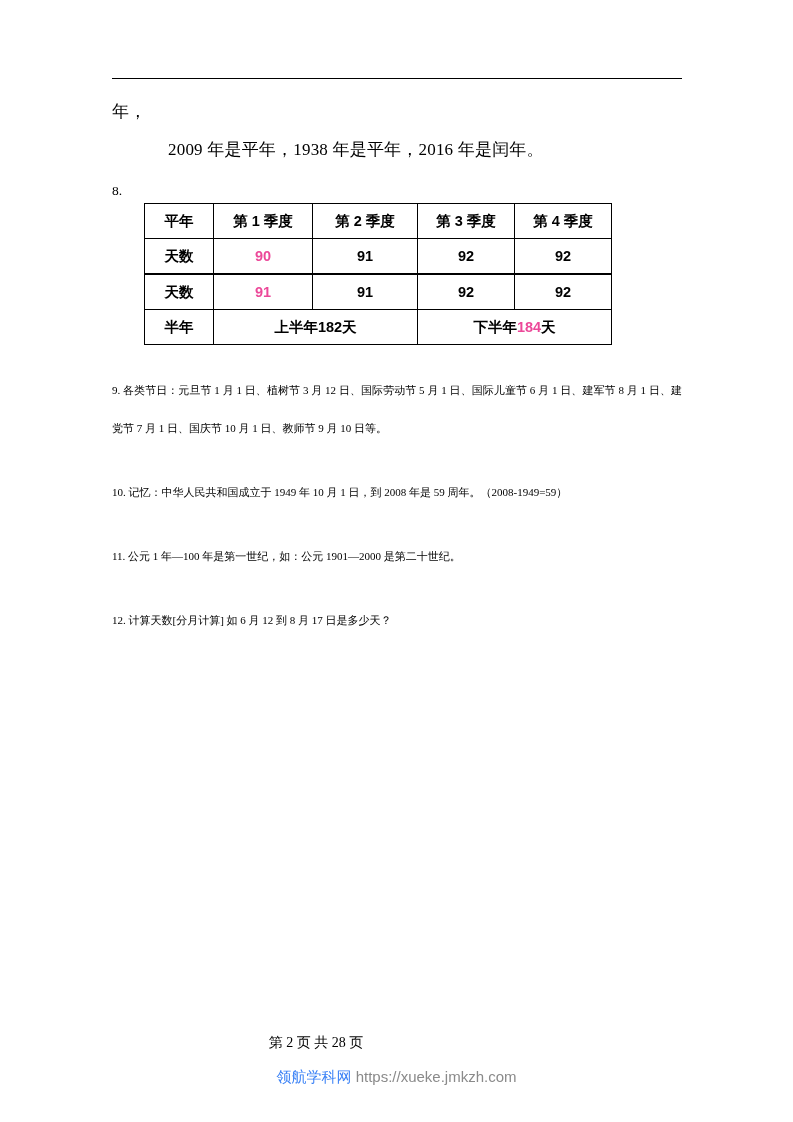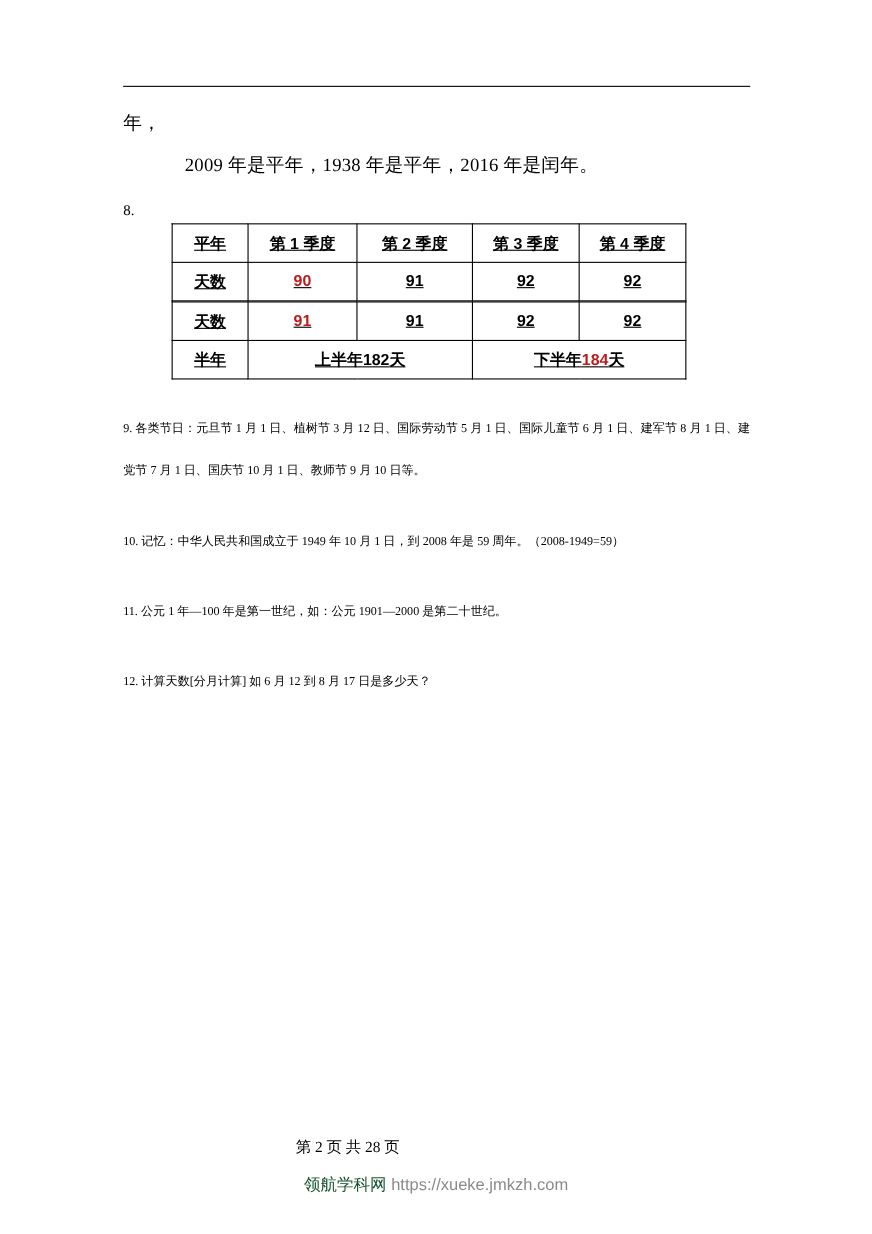--- a/index.html
+++ b/index.html
@@ -43,23 +43,22 @@
     text-indent: 56px;
   }
   .small-num {
     font-size: 13.5px;
     line-height: 20px;
     margin-top: 12px;
     margin-bottom: 2px;
   }
   
   .tbl-wrap {
-    margin-left: 44px;
+    margin-left: 32px;
     margin-top: 2px;
-    text-decoration: underline;
   }
   table.grid {
     border-collapse: collapse;
     font-family: "Liberation Sans", "DejaVu Sans", sans-serif;
     font-size: 14.5px;
     font-weight: bold;
   }
   table.grid td {
     border: 1.6px solid #000;
     text-align: center;
@@ -67,21 +66,21 @@
     height: 22px;
     white-space: nowrap;
   }
   td.c1 { width: 52px; }
   td.c2 { width: 82px; }
   td.c3 { width: 88px; }
   td.c4 { width: 80px; }
   td.c5 { width: 80px; }
   td.half-left { width: 174px; }
   td.half-right { width: 168px; }
-  .red { color: #b91c1c; }
+  .red { color: #ec4899; }
   
   .item {
     margin-top: 26px;
   }
   .item p {
     margin: 0;
     font-size: 11px;
     line-height: 38px;
     text-align: justify;
   }
@@ -98,21 +97,21 @@
   .watermark {
     position: absolute;
     left: 0;
     top: 1068px;
     width: 793px;
     text-align: center;
     font-size: 15px;
     color: #8a8a8a;
     font-family: "Liberation Sans", "DejaVu Sans", sans-serif;
   }
-  .wm-brand { color: #14532d; }
+  .wm-brand { color: #3b82f6; }
 </style>
 </head>
 <body>
 
 <div class="page">
 
   <div class="content">
 
     <div class="top-rule"></div>
 

